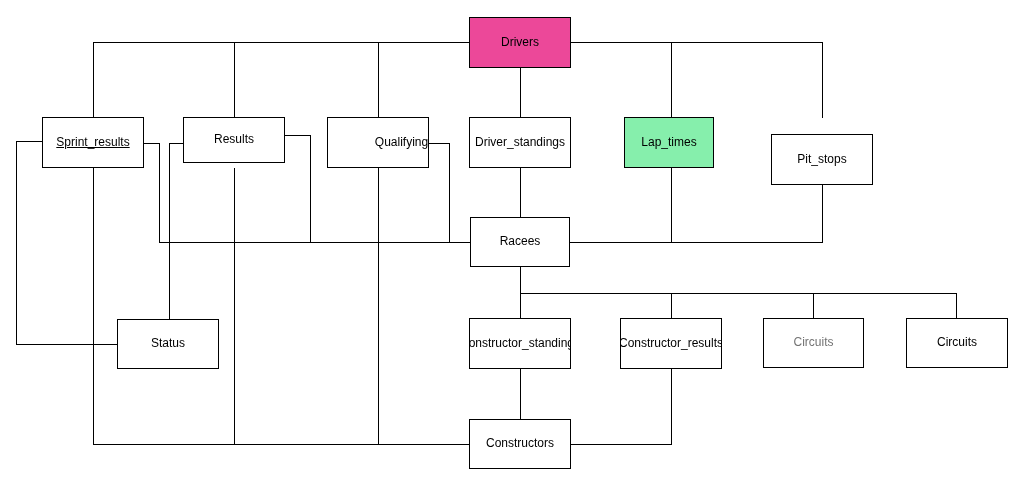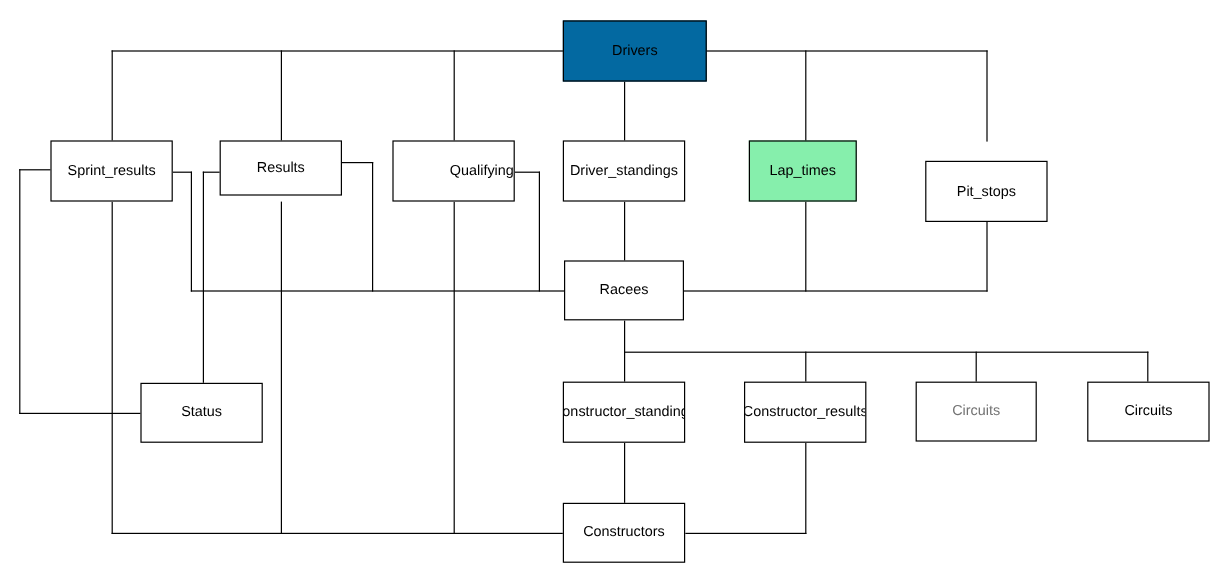--- a/index.html
+++ b/index.html
@@ -70,24 +70,24 @@
     <div class="seg" style="left: 956px; top: 293px; width: 1px; height: 26px; background: rgb(0, 0, 0);"></div>
     <div class="seg" style="left: 671px; top: 293px; width: 1px; height: 26px; background: rgb(0, 0, 0);"></div>
     <div class="seg" style="left: 813px; top: 293px; width: 1px; height: 26px; background: rgb(0, 0, 0);"></div>
     <div class="seg" style="left: 520px; top: 369px; width: 1px; height: 51px; background: rgb(0, 0, 0);"></div>
     <div class="seg" style="left: 671px; top: 369px; width: 1px; height: 76px; background: rgb(0, 0, 0);"></div>
     <div class="seg" style="left: 571px; top: 444px; width: 101px; height: 1px; background: rgb(0, 0, 0);"></div>
     <div class="seg" style="left: 93px; top: 168px; width: 1px; height: 277px; background: rgb(0, 0, 0);"></div>
     <div class="seg" style="left: 93px; top: 444px; width: 377px; height: 1px; background: rgb(0, 0, 0);"></div>
     <div class="seg" style="left: 234px; top: 168px; width: 1px; height: 277px; background: rgb(0, 0, 0);"></div>
     <div class="seg" style="left: 378px; top: 168px; width: 1px; height: 277px; background: rgb(0, 0, 0);"></div>
-    <div class="node" style="left: 469px; top: 17px; width: 120px; height: 51px; border-color: rgb(0, 0, 0); background: #0369a1; color: rgb(0, 0, 0); text-align: right;">
+    <div class="node" style="left: 469px; top: 17px; width: 102px; height: 51px; border-color: rgb(0, 0, 0); background: #ec4899; color: rgb(0, 0, 0); text-align: right;">
       <span>Drivers</span>
     </div>
-    <div class="node" style="left: 42px; top: 117px; width: 102px; height: 51px; border-color: rgb(0, 0, 0); background: rgb(255, 255, 255); color: rgb(0, 0, 0);">
+    <div class="node" style="left: 42px; top: 117px; width: 102px; height: 51px; border-color: rgb(0, 0, 0); background: rgb(255, 255, 255); color: rgb(0, 0, 0); text-decoration: underline;">
       <span>Sprint_results</span>
     </div>
     <div class="node" style="left: 183px; top: 117px; width: 102px; height: 46px; border-color: rgb(0, 0, 0); background: rgb(255, 255, 255); color: rgb(0, 0, 0); justify-content: center;">
       <span>Results</span>
     </div>
     <div class="node" style="left: 327px; top: 117px; width: 102px; height: 51px; border-color: rgb(0, 0, 0); background: rgb(255, 255, 255); color: rgb(0, 0, 0); padding-left: 47px;">
       <span>Qualifying</span>
     </div>
     <div class="node" style="left: 469px; top: 117px; width: 102px; height: 51px; border-color: rgb(0, 0, 0); background: rgb(255, 255, 255); color: rgb(0, 0, 0);">
       <span>Driver_standings</span>

